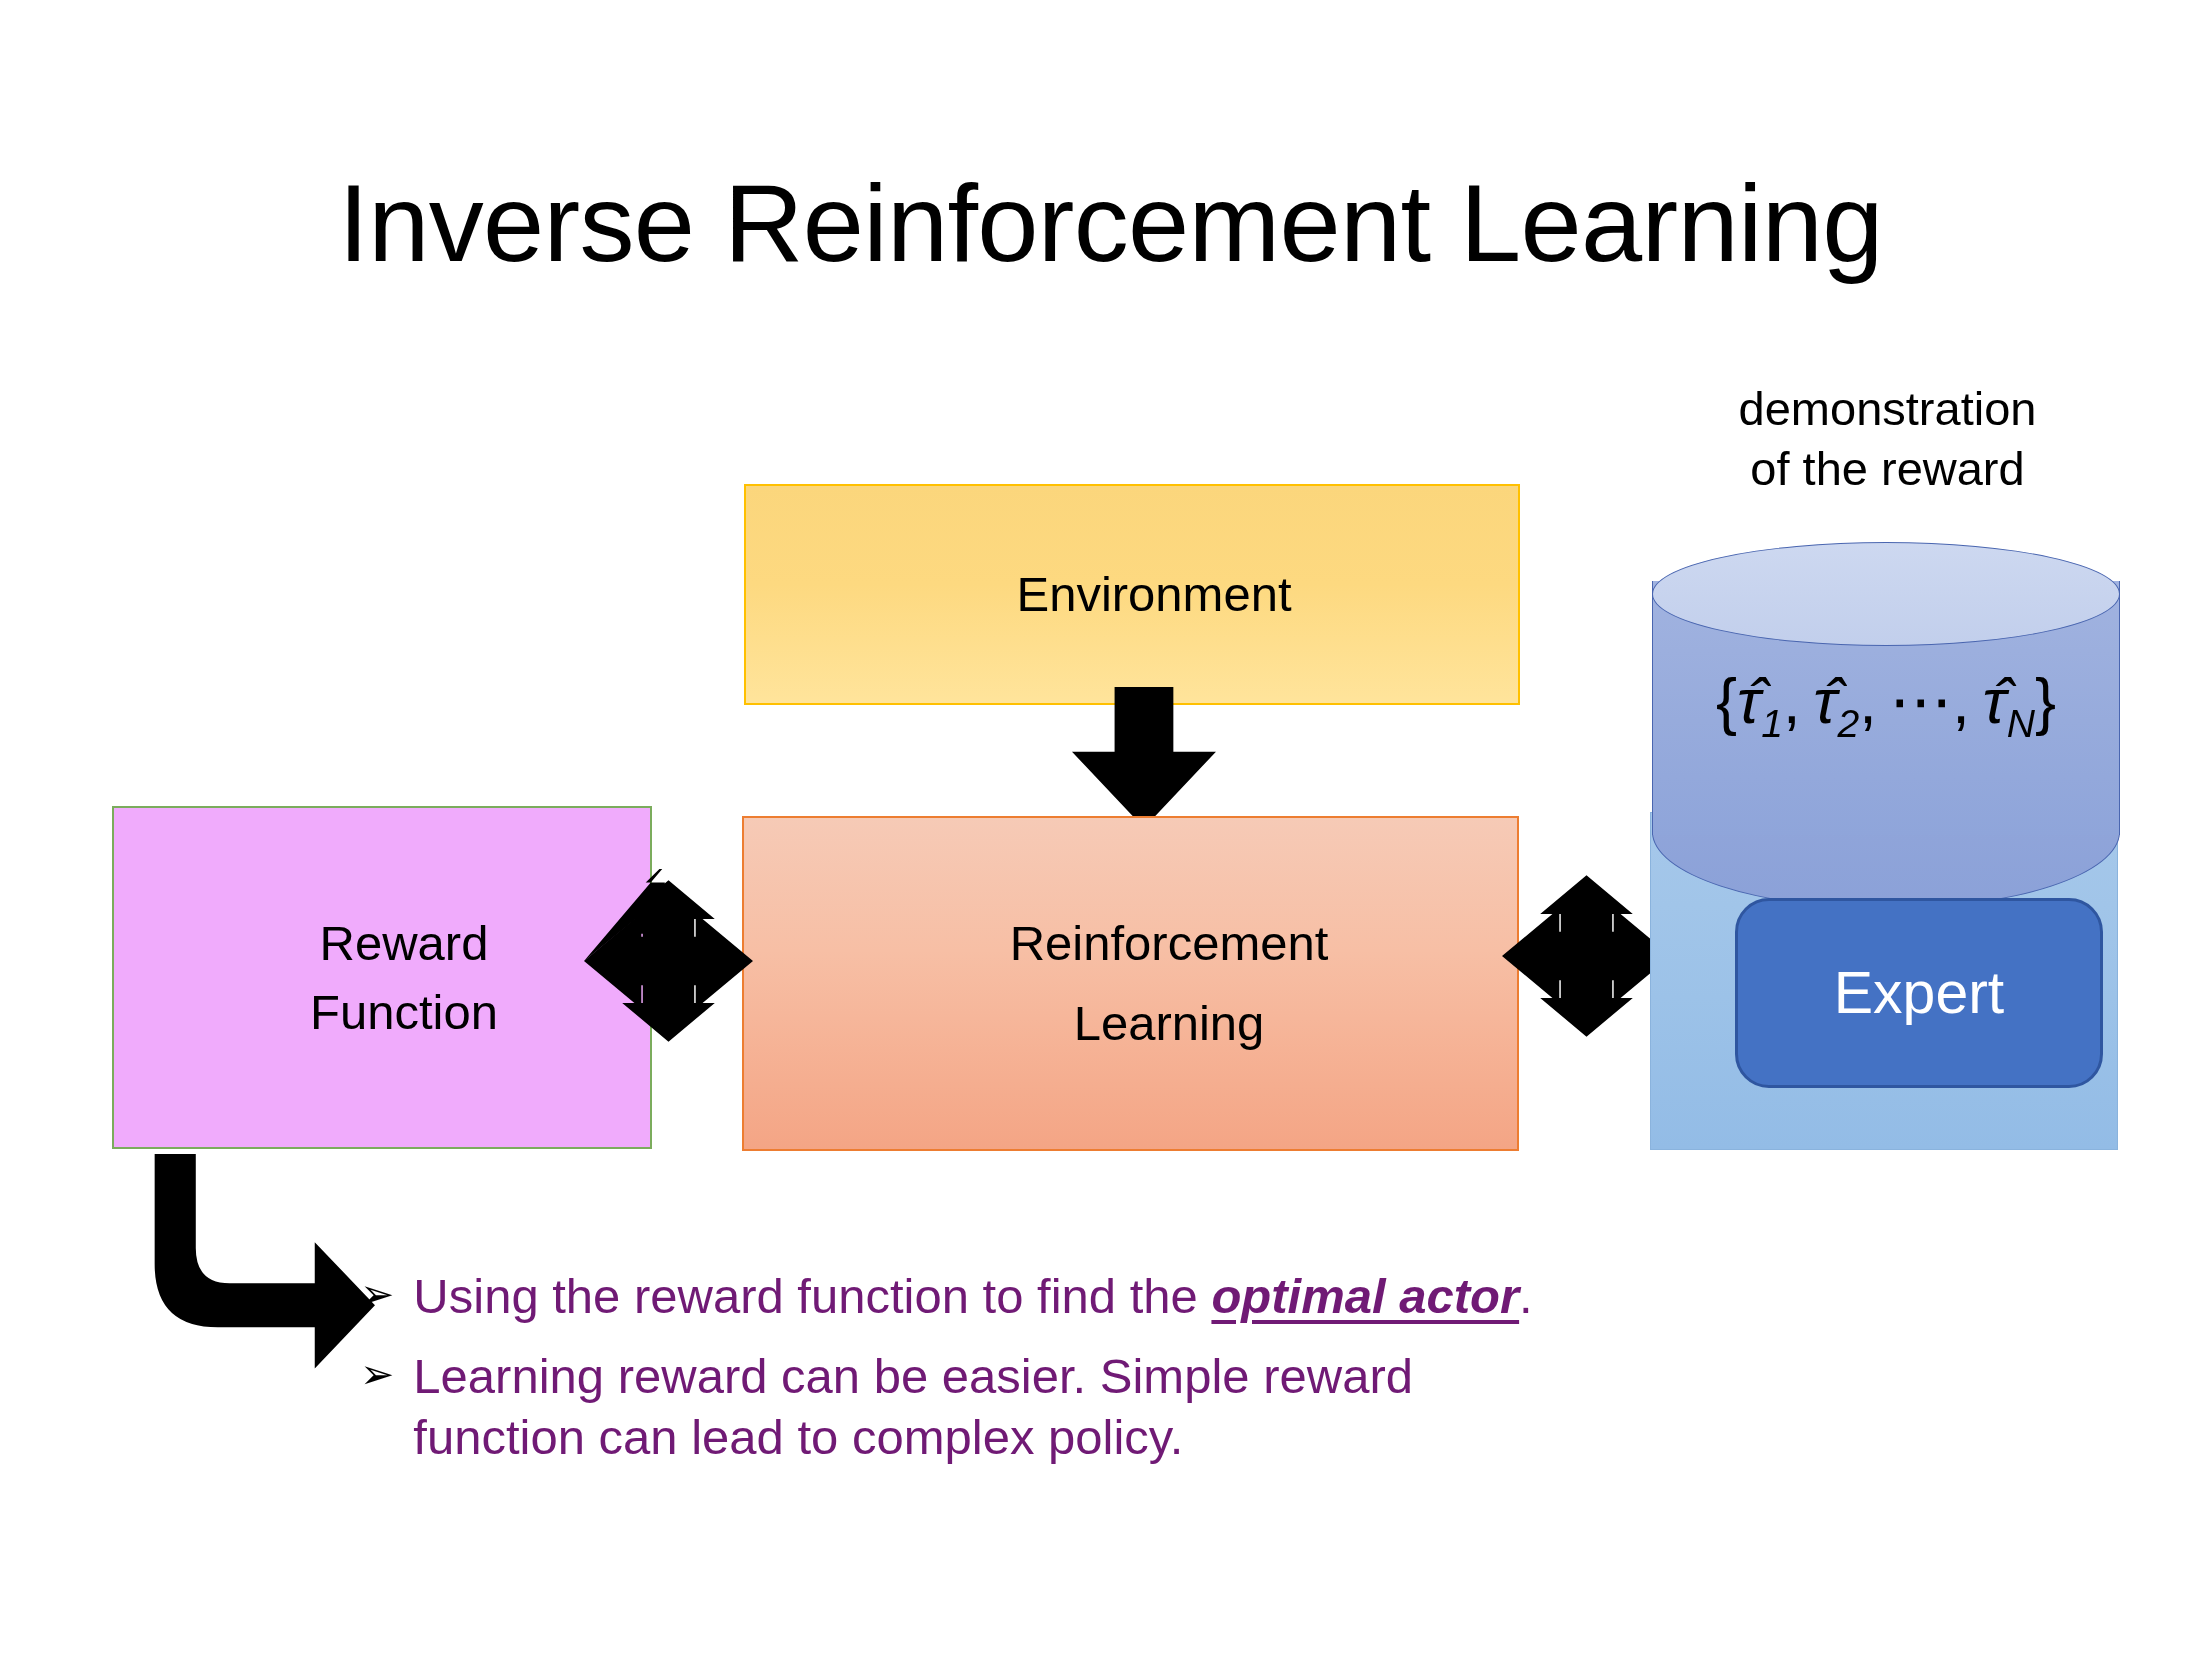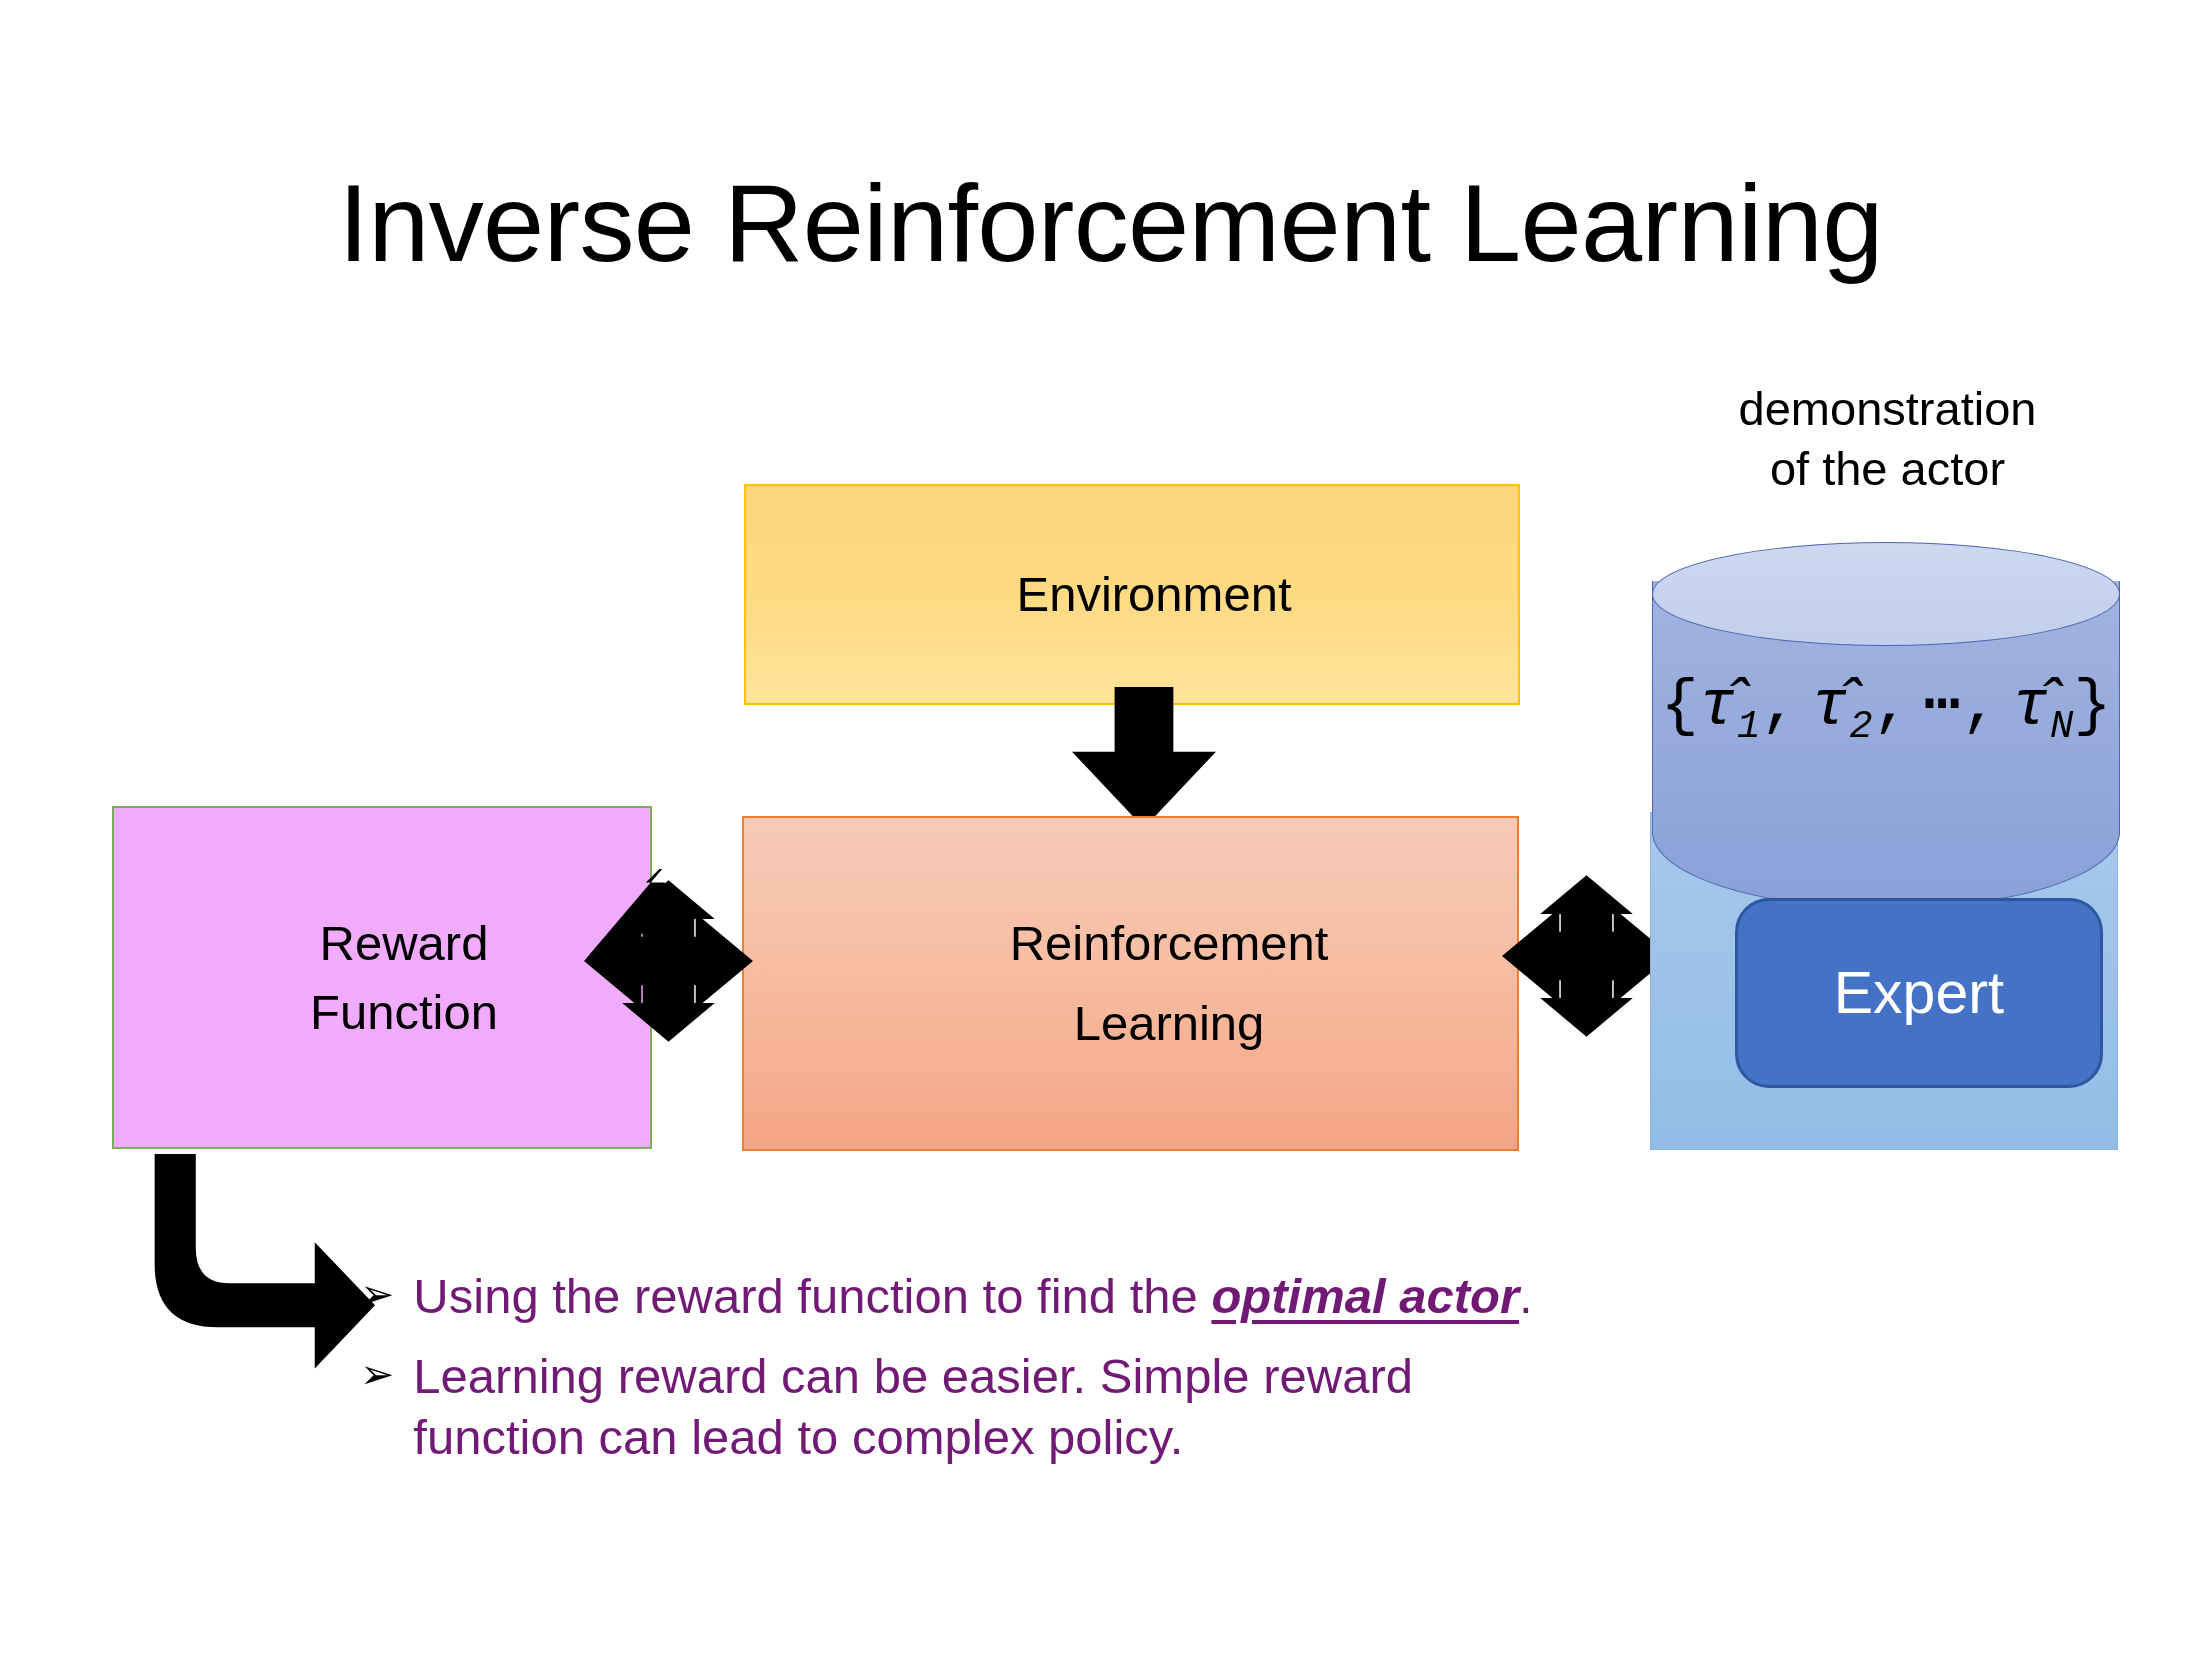--- a/index.html
+++ b/index.html
@@ -142,21 +142,21 @@
     background: linear-gradient(to bottom, #cdd8f0 0%, #c2cfec 100%);
     border: 1.5px solid #4a66b0;
     box-sizing: border-box;
   }
   #cylinder-formula {
     position: absolute;
     left: 1652px;
     top: 665px;
     width: 468px;
     text-align: center;
-    font-family: Liberation Mono, monospace;
+    font-family: Liberation Sans, sans-serif;
     font-size: 63px;
     font-style: italic;
     color: #000;
     white-space: nowrap;
     z-index: 5;
   }
   #cylinder-formula .sub {
     font-size: 0.62em;
     font-style: italic;
     vertical-align: sub;
@@ -256,21 +256,21 @@
 
 <svg class="arrow-svg" id="arrow-rl-expert" style="left:1502px; top:864px; width:169px; height:184px;" viewBox="0 0 230 250">
   <g fill="#000000">
     <polygon points="0,125 78,60 78,92 152,92 152,60 230,125 152,190 152,158 78,158 78,190"></polygon>
     <polygon points="115,15 178,68 150,68 150,182 178,182 115,235 52,182 80,182 80,68 52,68"></polygon>
   </g>
 </svg>
 
 <div id="demo-caption">
   <span>demonstration</span><br>
-  <span>of the actor</span>
+  <span>of the reward</span>
 </div>
 
 <div id="expert-panel"></div>
 
 <div id="cylinder-bottom"></div>
 <div id="cylinder-body"></div>
 <div id="cylinder-top"></div>
 <div id="cylinder-formula">
   <span class="up">{</span><span>τ̂</span><span class="sub">1</span><span class="up">,</span> <span>τ̂</span><span class="sub">2</span><span class="up">,</span> <span class="up">⋯</span><span class="up">,</span> <span>τ̂</span><span class="sub">N</span><span class="up">}</span>
 </div>

